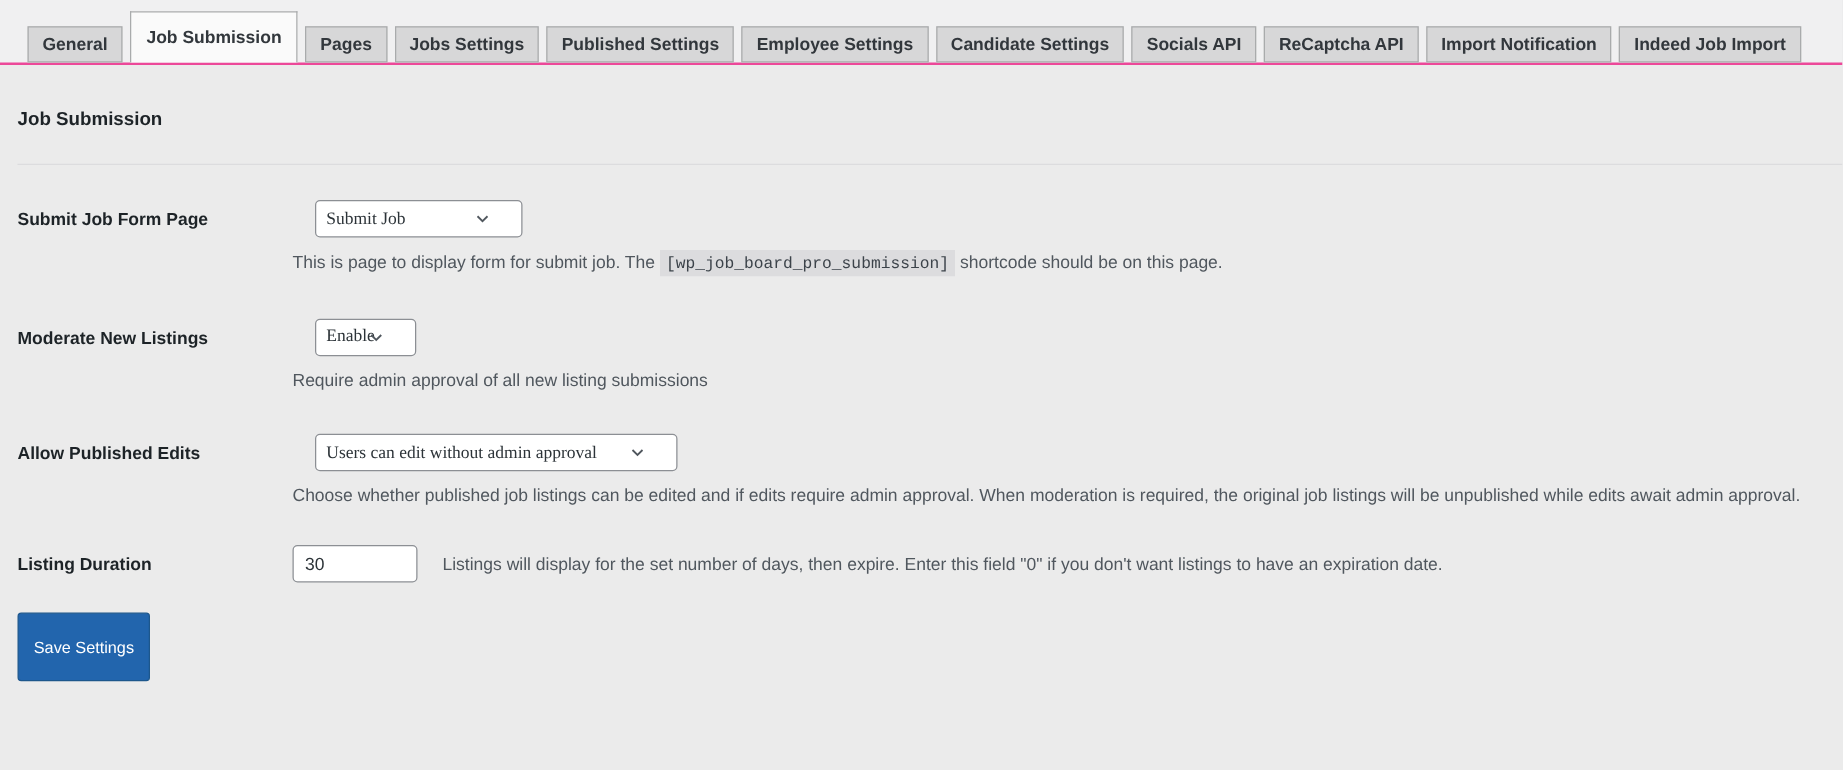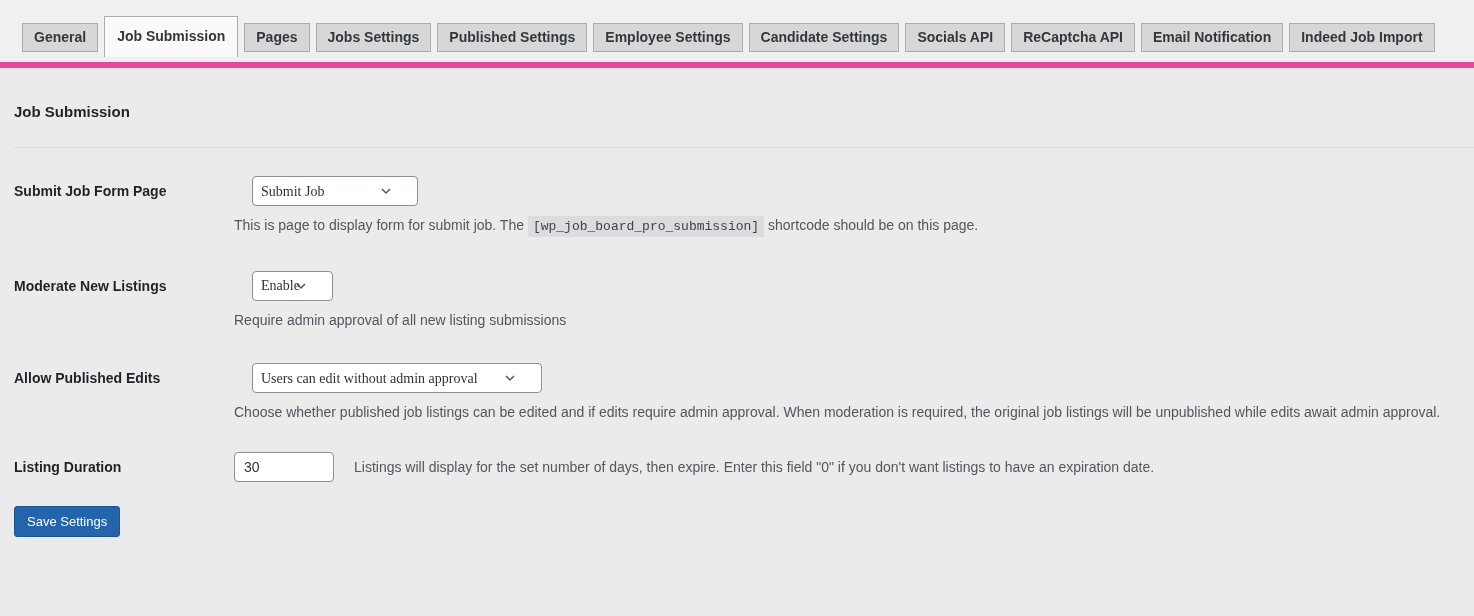--- a/index.html
+++ b/index.html
@@ -7,26 +7,26 @@
   body {
     width:1474px; height:616px; overflow:hidden; position:relative;
     background:#ebebeb;
     font-family:"Liberation Sans", sans-serif;
     -webkit-font-smoothing:antialiased;
   }
 
   
   .tabbar {
     background:#f0f0f1;
-    height:68px;
+    height:52px;
     padding:11px 0 0 22px;
-    border-bottom:6px solid #ec4899;
+    border-bottom:2px solid #ec4899;
     display:flex;
     gap:6px;
-    align-items:center;
+    align-items:flex-end;
   }
   .tab {
     display:inline-block;
     background:#d7d7d8;
     border:1px solid #a9abac;
     color:#32373c;
     font-size:14px;
     font-weight:bold;
     height:29px;
     line-height:27px;
@@ -132,38 +132,38 @@
 
   .button-primary {
     display:inline-block;
     background:#2265ad;
     border:1px solid #1d578c;
     border-radius:3px;
     color:#fff;
     font-family:"Liberation Sans", sans-serif;
     font-size:13px;
     line-height:1;
-    padding:8px 12px;
+    padding:20px 12px;
     cursor:pointer;
   }
 </style>
 </head>
 <body>
 
 <nav class="tabbar">
   <a class="tab">General</a>
   <a class="tab active">Job Submission</a>
   <a class="tab">Pages</a>
   <a class="tab">Jobs Settings</a>
   <a class="tab">Published Settings</a>
   <a class="tab">Employee Settings</a>
   <a class="tab">Candidate Settings</a>
   <a class="tab">Socials API</a>
   <a class="tab">ReCaptcha API</a>
-  <a class="tab">Email Notification</a>
+  <a class="tab">Import Notification</a>
   <a class="tab">Indeed Job Import</a>
 </nav>
 
 <h2 class="section-title">Job Submission</h2>
 <hr class="title-divider">
 
 <div class="form">
 
   
   <div class="row mb-34">

